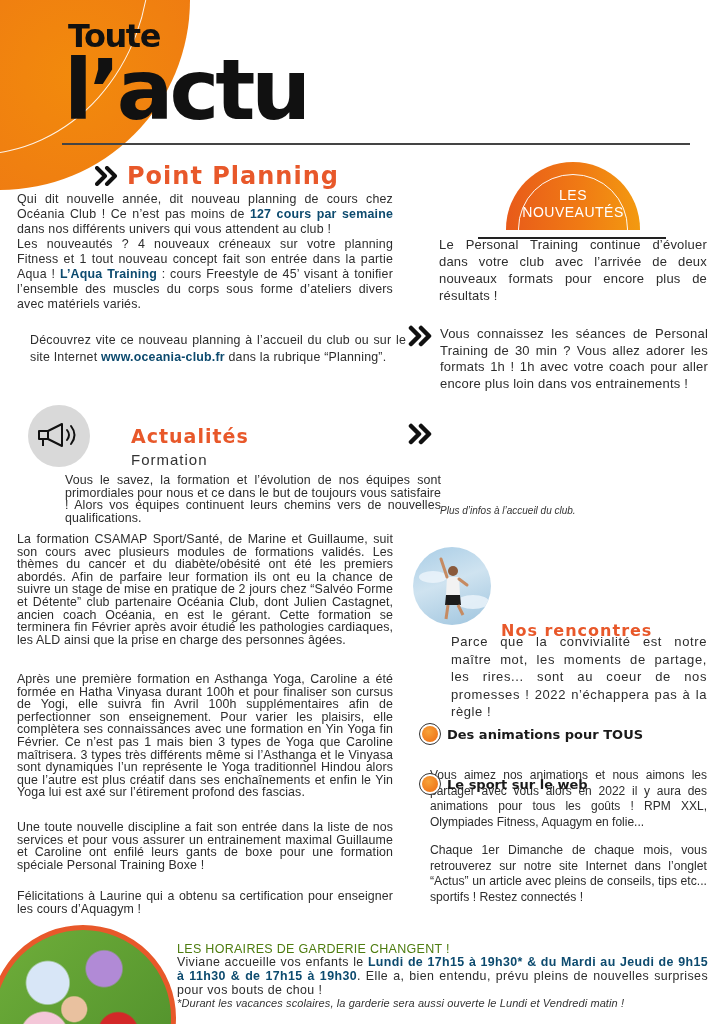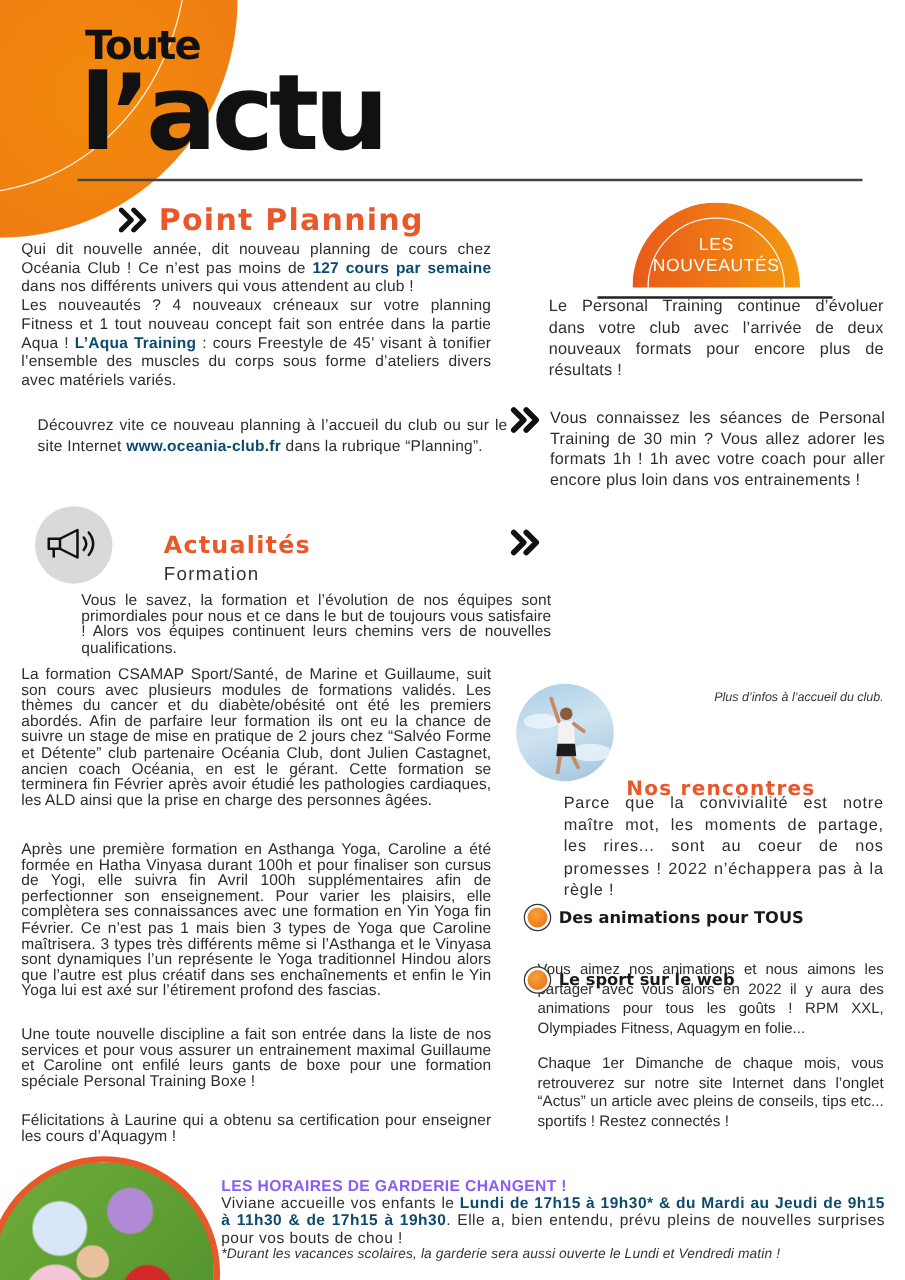--- a/index.html
+++ b/index.html
@@ -56,21 +56,21 @@
     left: 506px; top: 187px; width: 134px; text-align: center; color: #fff;
     font-family: "Liberation Sans", sans-serif; font-size: 14px; line-height: 17px; letter-spacing: 0.5px;
   }
   .nv-rule { left: 478px; top: 237px; width: 188px; height: 2px; background: #222; }
   .nv-p { left: 439px; top: 236px; width: 268px; font-size: 13px; line-height: 17px; }
 
   .nv-item { left: 408px; width: 300px; display: flex; gap: 6px; }
   .nv-item .txt { width: 268px; font-size: 13px; line-height: 16.5px; }
   .nv-item1 { top: 326px; }
   .nv-item2 { top: 424px; }
-  .nv-note { left: 440px; top: 505px; width: 267px; text-align: right; font-style: italic; font-size: 10px; color: #333; font-family: "Liberation Sans", sans-serif; margin-top: 48px; }
+  .nv-note { left: 440px; top: 505px; width: 267px; font-style: italic; font-size: 10px; color: #333; font-family: "Liberation Sans", sans-serif; }
 
   
   .act-icon { left: 28px; top: 405px; width: 62px; height: 62px; border-radius: 50%; background: #d9d9d9; display: flex; align-items: center; justify-content: center; }
   .act-title { left: 131px; top: 425px; font-size: 19px; }
   .act-sub { left: 131px; top: 451px; font-family: "Liberation Sans", sans-serif; font-size: 15px; color: #333; letter-spacing: 1px; }
   .act-p1 { left: 17px; top: 474px; width: 376px; margin-left: 48px; }
   .act-p2 { left: 17px; top: 533px; width: 376px; }
   .act-p3 { left: 17px; top: 673px; width: 376px; }
   .act-p4 { left: 17px; top: 821px; width: 376px; }
   .act-p5 { left: 17px; top: 890px; width: 376px; }
@@ -101,21 +101,21 @@
     border: 5px solid #e8582a;
     background:
       radial-gradient(circle at 30% 30%, #d8e6f7 0 12%, transparent 13%),
       radial-gradient(circle at 62% 22%, #b18ad6 0 10%, transparent 11%),
       radial-gradient(circle at 70% 58%, #d32828 0 12%, transparent 13%),
       radial-gradient(circle at 28% 60%, #f4c7d8 0 14%, transparent 15%),
       radial-gradient(circle at 55% 80%, #2a2a2a 0 8%, transparent 9%),
       radial-gradient(circle at 45% 45%, #e9c19f 0 9%, transparent 10%),
       linear-gradient(135deg, #6fae3a, #4d8d2a);
   }
-  .gd-title { left: 177px; top: 942px; font-family: "Liberation Sans", sans-serif; font-weight: bold; font-size: 12.5px; color: #8b5cf6; letter-spacing: 0.3px; }
+  .gd-title { left: 177px; top: 942px; font-family: "Liberation Sans", sans-serif; font-weight: normal; font-size: 12.5px; color: #4d7c0f; letter-spacing: 0.3px; }
   .gd-p { left: 177px; top: 955px; width: 531px; font-size: 12.4px; line-height: 14px; letter-spacing: 0.4px; }
   .gd-note { left: 177px; top: 997px; font-family: "Liberation Sans", sans-serif; font-style: italic; font-size: 11px; color: #333; letter-spacing: 0.1px; }
 </style>
 </head>
 <body>
 
 <div class="orange-blob"></div>
 <div class="orange-ring abs"></div>
 
 <div class="abs title-small">Toute</div>

